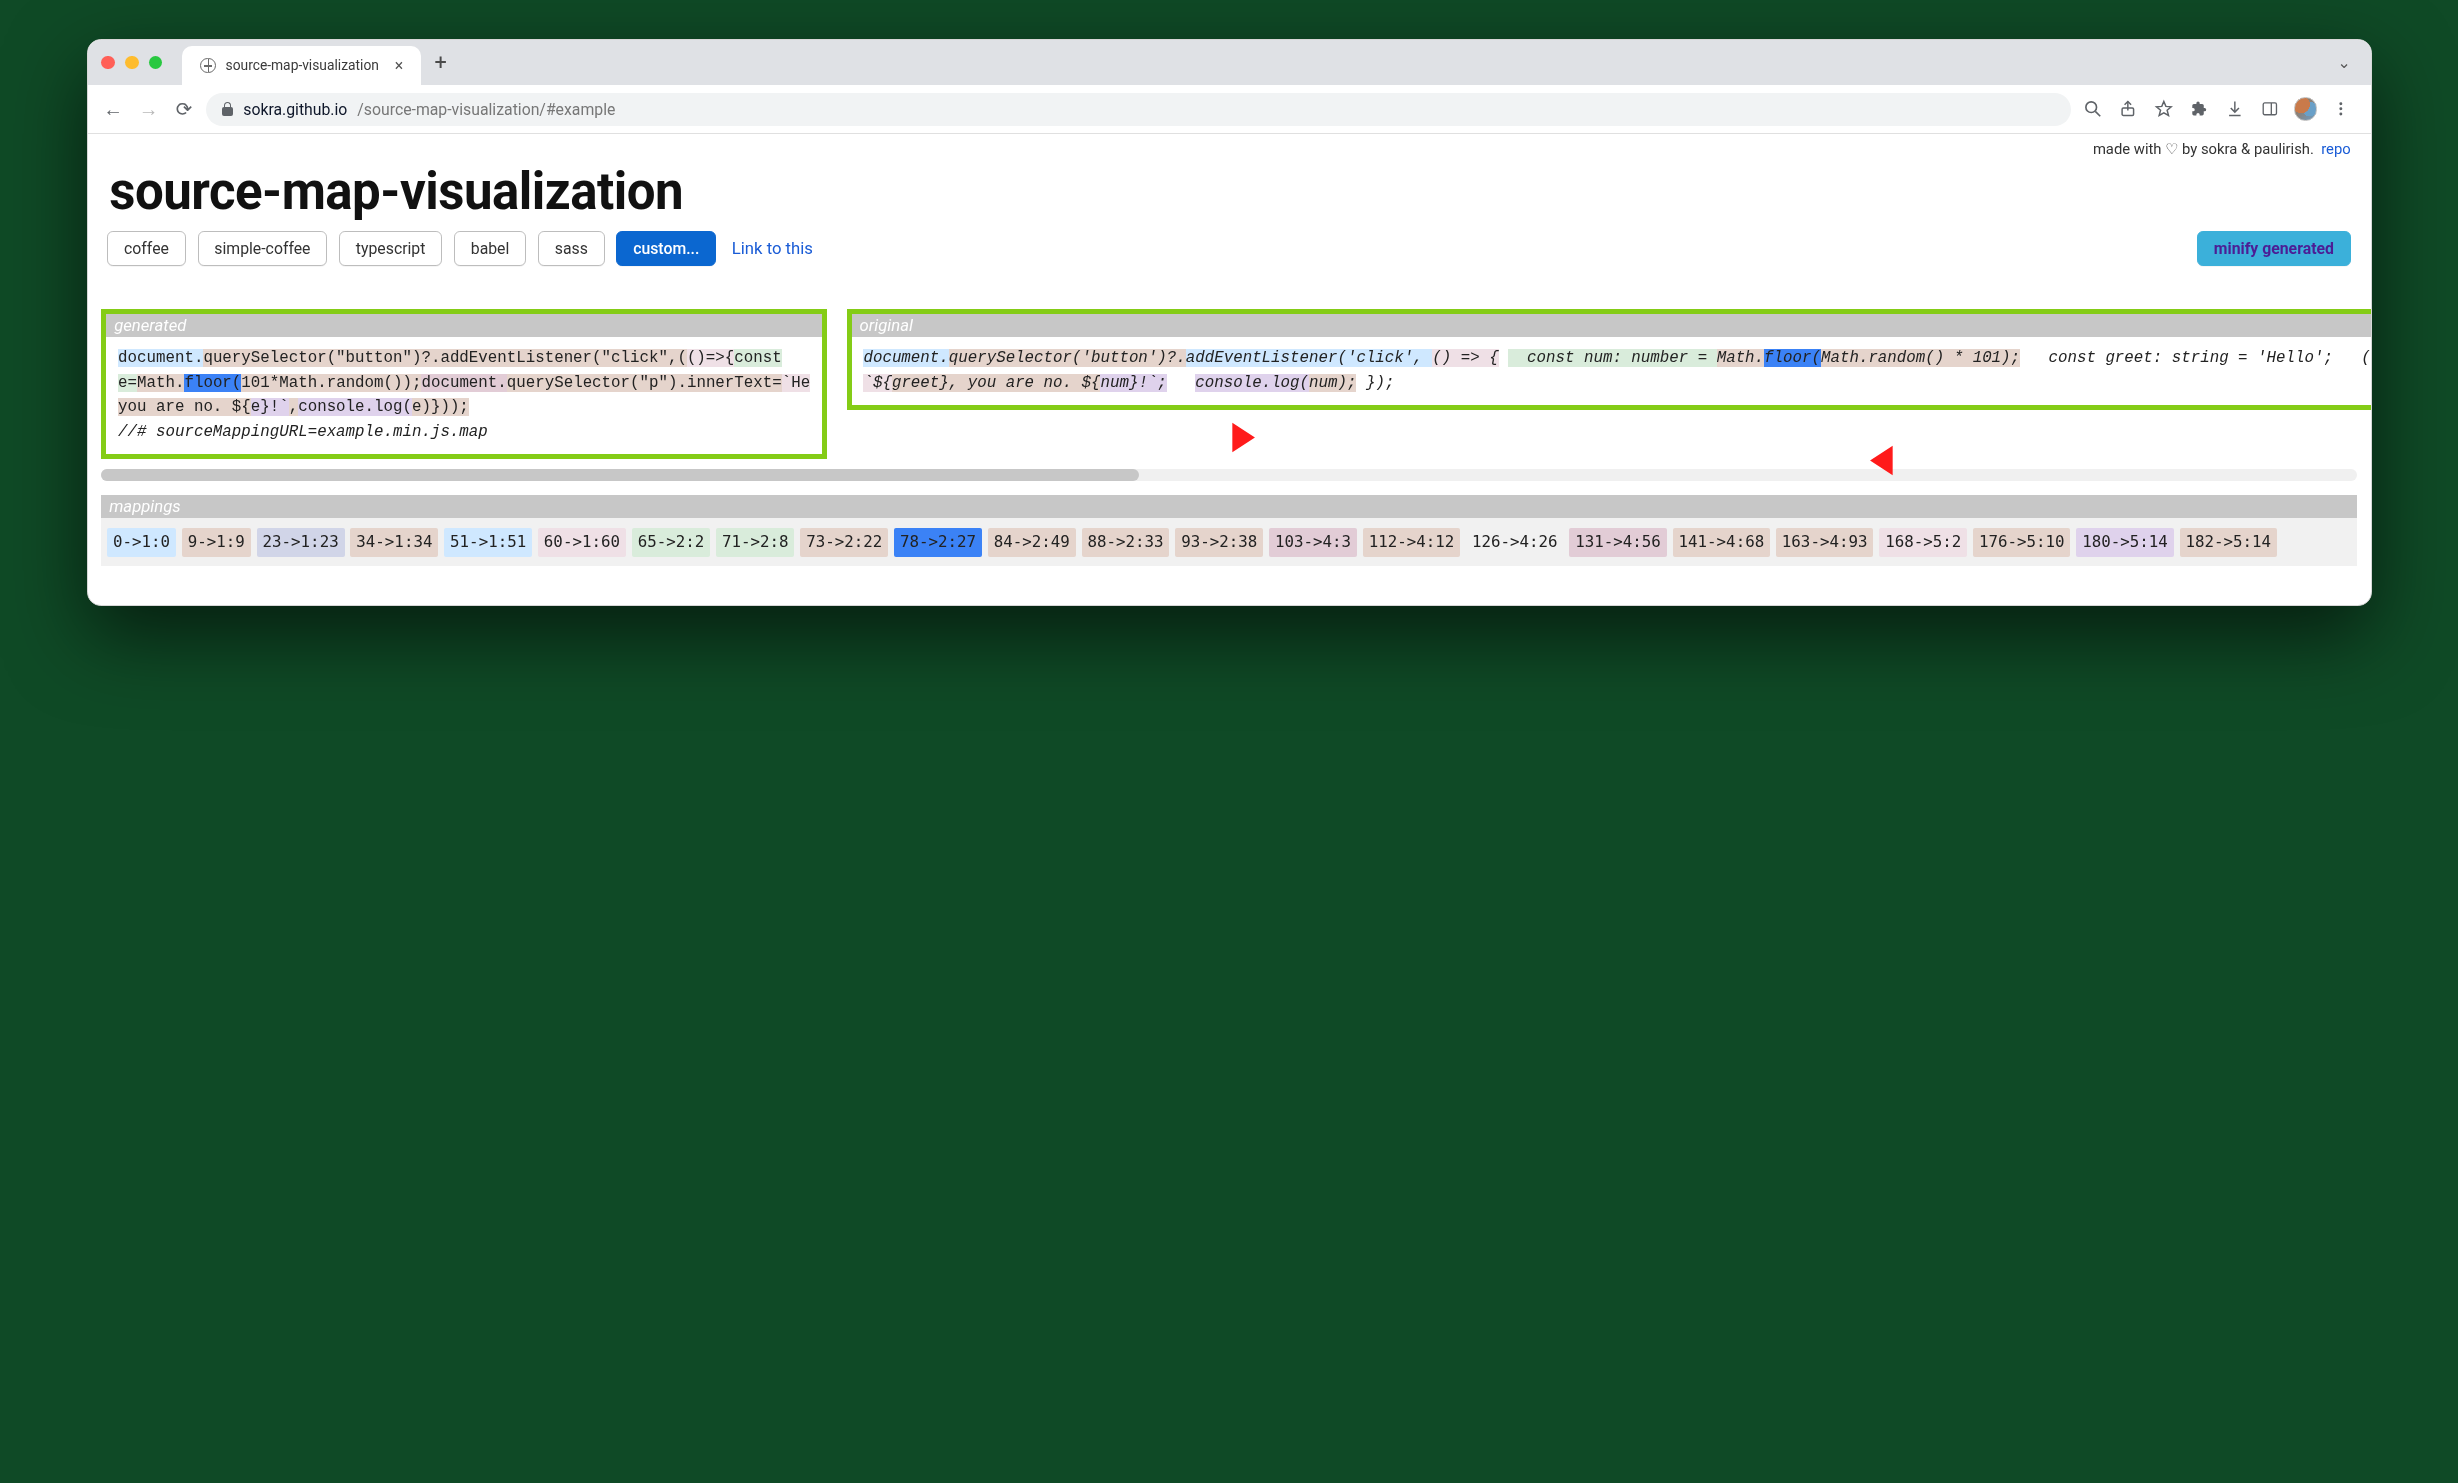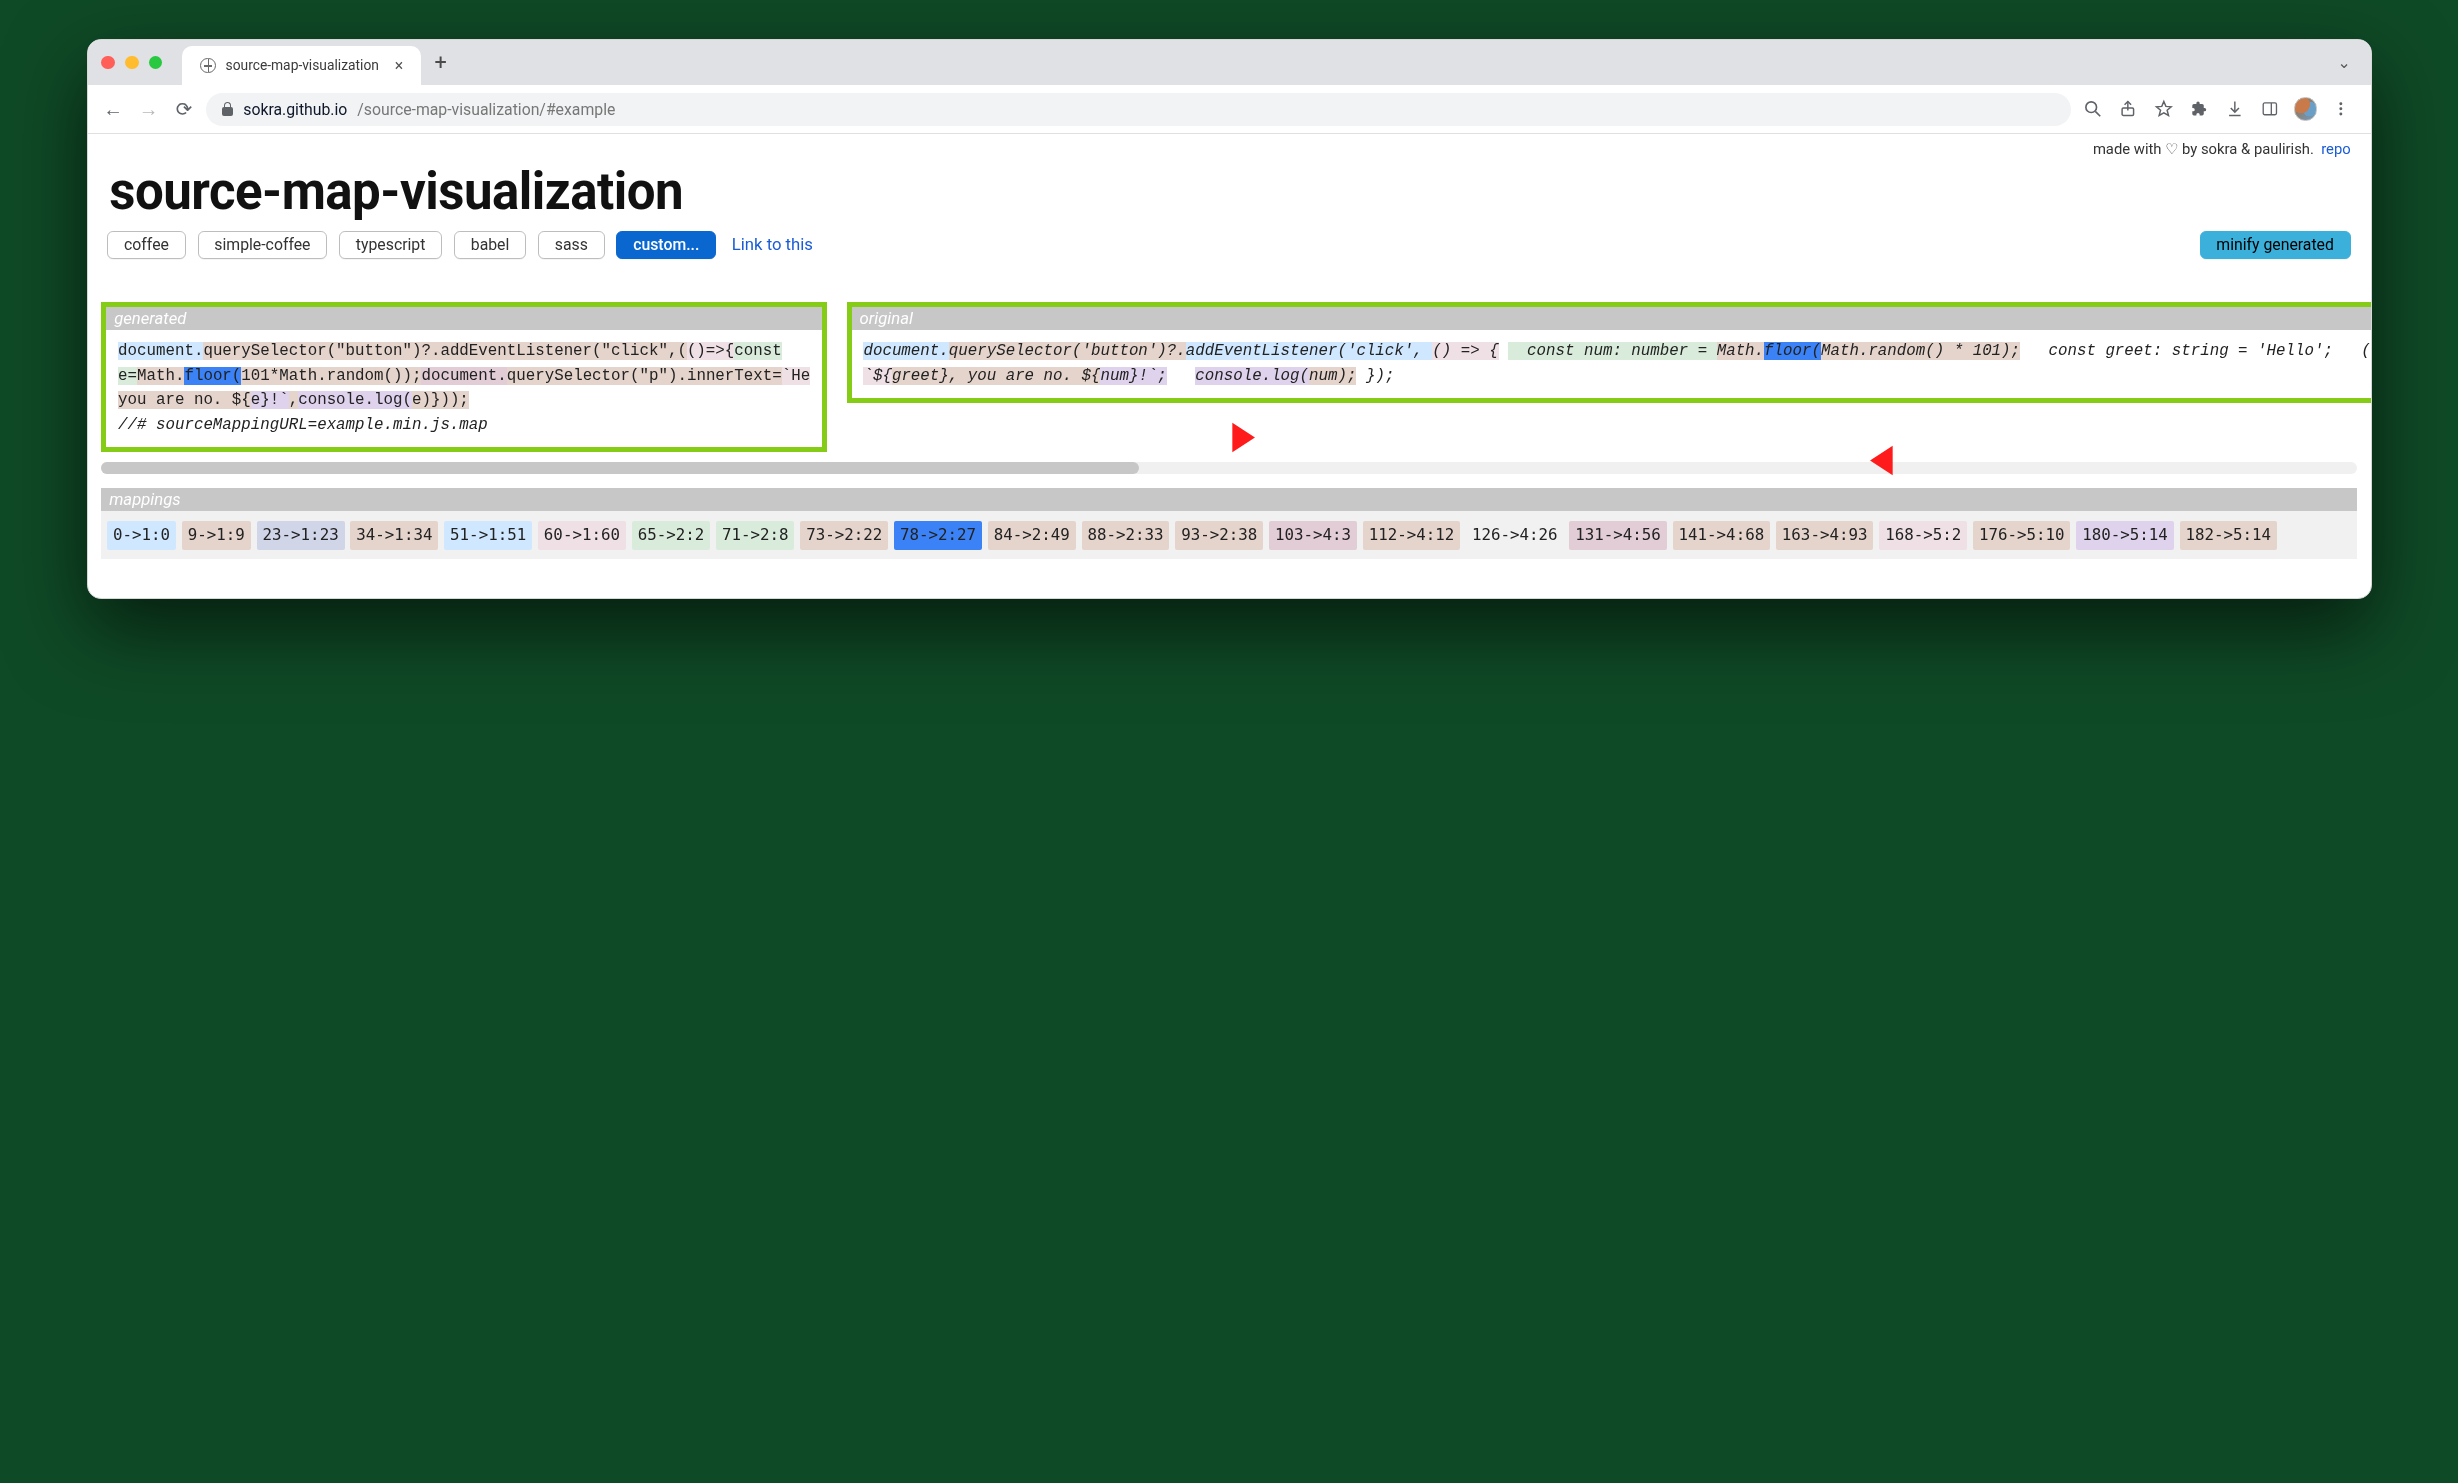--- a/index.html
+++ b/index.html
@@ -76,26 +76,26 @@
   
   .page { padding: 0 9.9px 39px; }
   .credit { text-align:right; color:#333; font-size:14.8px; padding:5.9px 9.9px 0 0; }
   .credit a { color:#1a5cd6; text-decoration:none; }
   .heart { font-family: inherit; }
   h1.title { margin: 3.9px 11.8px 9.9px; font-size: 51px; font-weight:700; letter-spacing:-0.5px; color:#111; }
 
   .button-row { display:flex; align-items:center; gap:11.8px; padding:0 9.9px 9.9px; }
   .btn {
     display:inline-flex; align-items:center; justify-content:center;
-    height:28px; padding:0 15.8px; border-radius:5.9px;
+    height:35px; padding:0 15.8px; border-radius:5.9px;
     border:1px solid #bdbdbd; background:#fff; color:#333; font-size:15.8px;
     cursor:pointer; box-shadow:0 1px 0 rgba(0,0,0,0.04);
   }
   .btn.primary { background:#0b67d0; border-color:#0b67d0; color:#fff; font-weight:500; }
-  .btn.info { background:#3bb0da; border-color:#3bb0da; color:#000000; font-weight:400; }
+  .btn.info { background:#3bb0da; border-color:#3bb0da; color:#4c1d95; font-weight:700; }
   .linklike { color:#1a5cd6; font-size:16.7px; margin-left:3.9px; cursor:pointer; }
   .spacer { flex:1; }
 
   .panels { display:flex; gap:19.7px; margin:33px 3.9px 9.9px; align-items:flex-start; }
   .panel { flex:1; border:5px solid #84cc16; background:#fff; }
   .panel-h { background:#c7c7c7; color:#fff; font-size:16.7px; padding:2px 7.9px; font-style:italic; }
   .panel-b { padding:9.9px 11.8px; font-family: Menlo, Consolas, "Courier New", monospace; font-size:15.8px; color:#222; line-height:1.55; overflow:hidden; }
   .panel-b .row { white-space:pre;font-style:italic; }
   .panel-b .wrap { white-space:pre-wrap; }
 

